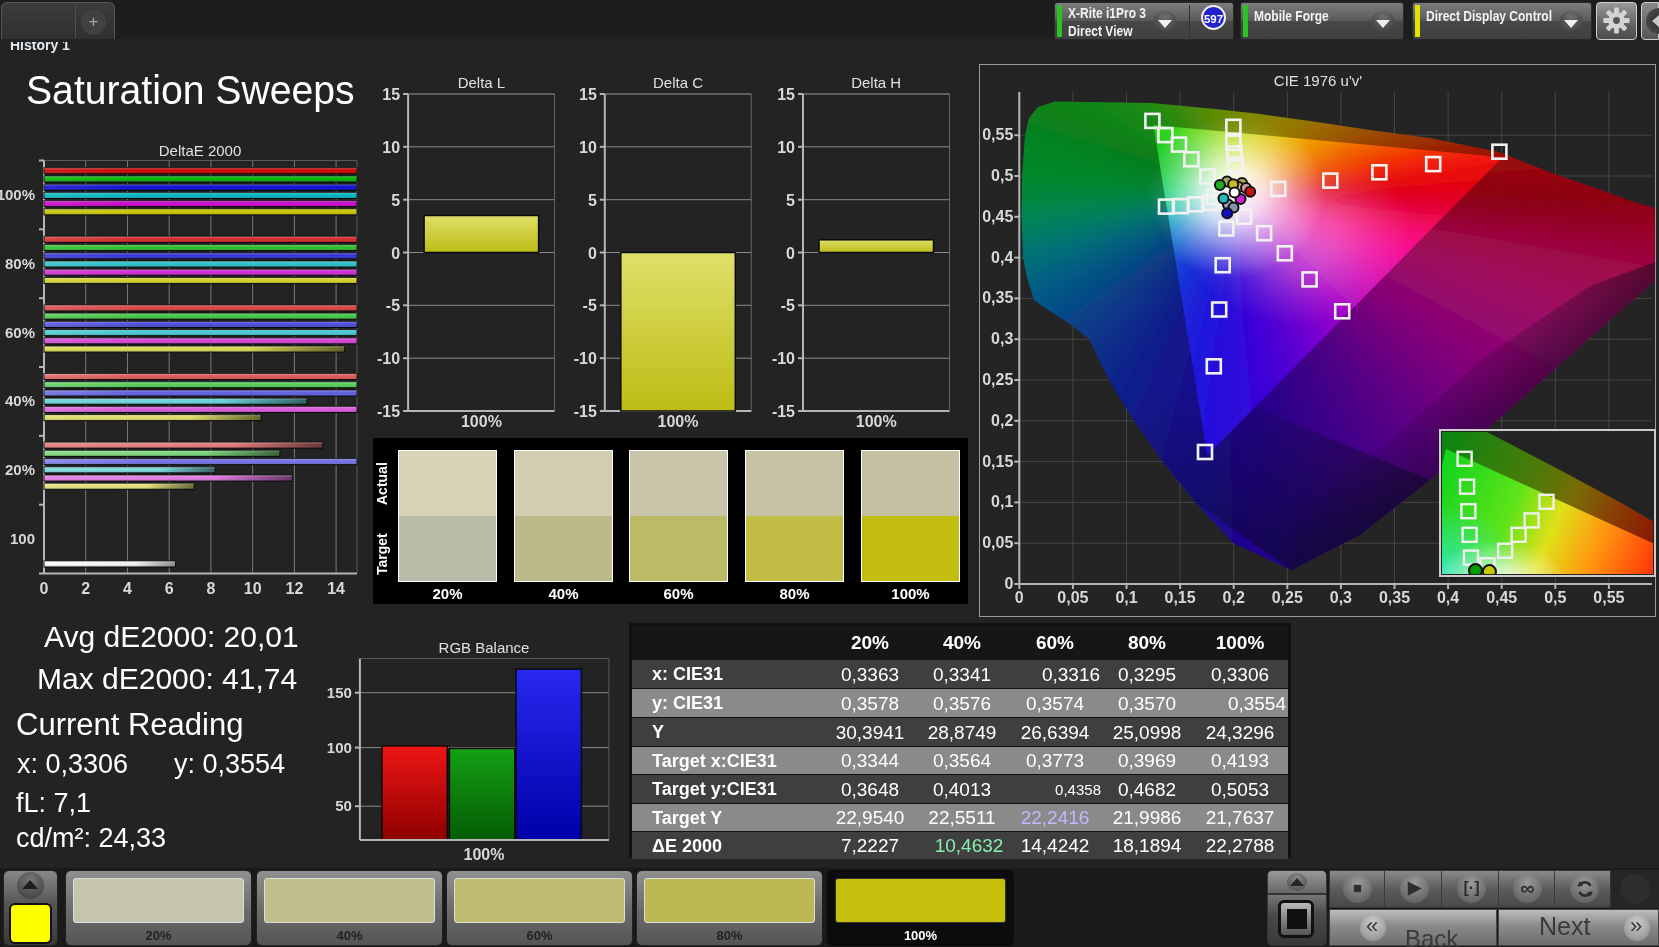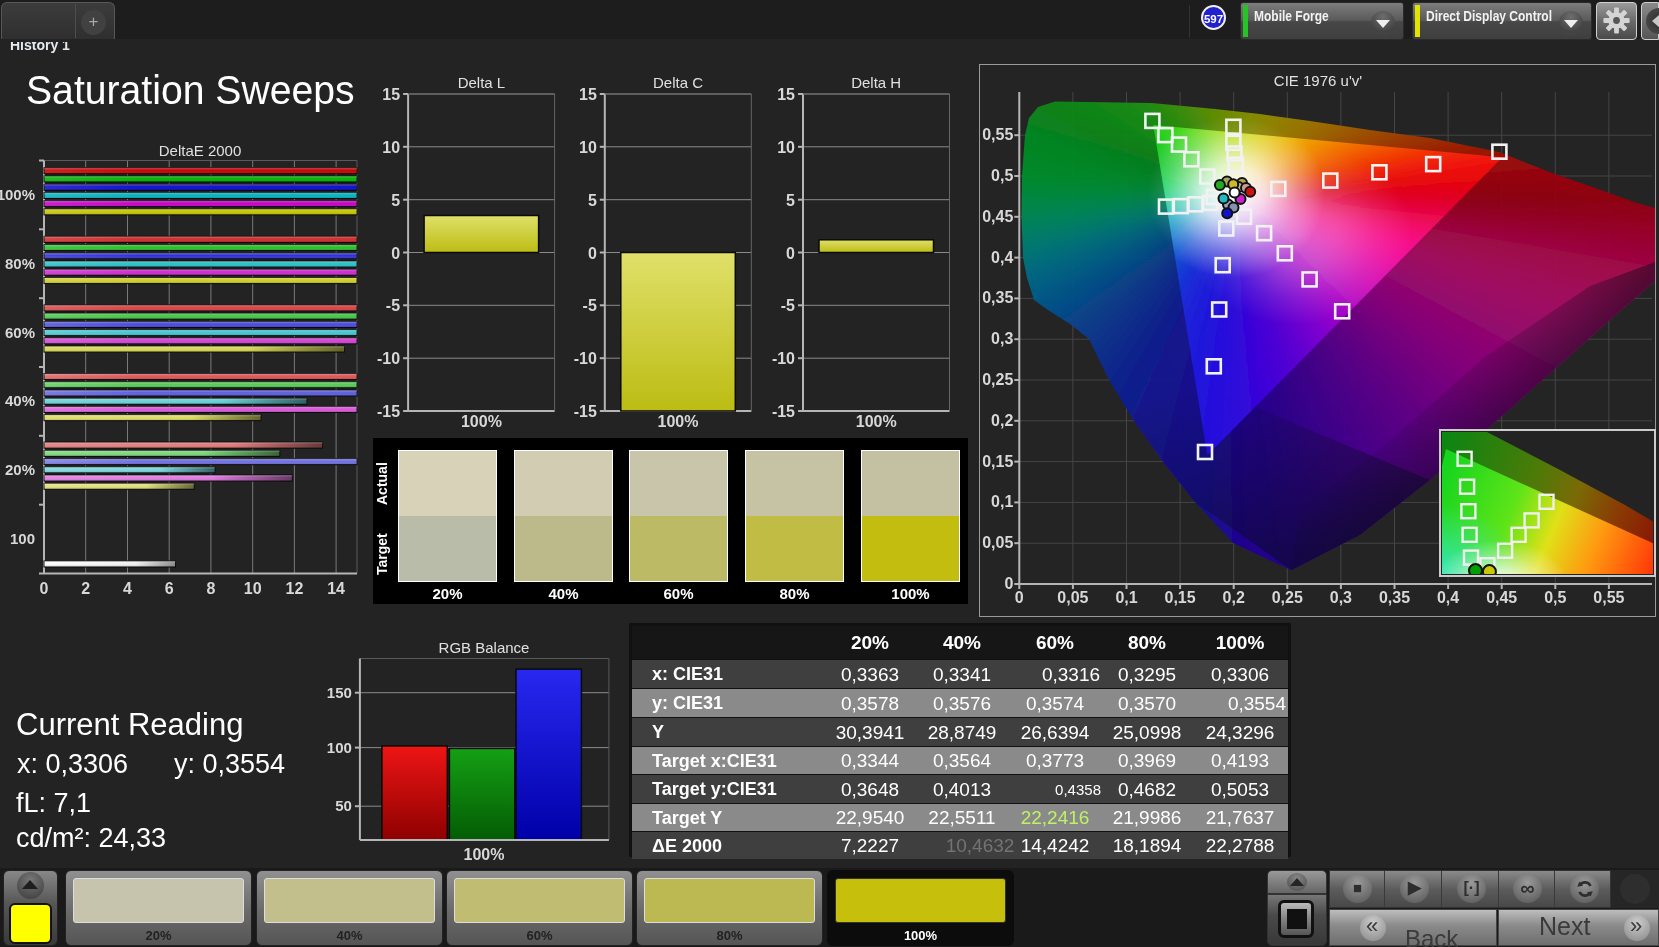--- a/index.html
+++ b/index.html
@@ -8,20 +8,26 @@
 .abs{position:absolute;}
 svg text{font-family:"Liberation Sans",sans-serif;}
 </style></head><body>
 <div id="page">
 <div class="abs" style="left:0;top:0;width:1659px;height:42px;background:#1d1d1d;"></div>
 <div class="abs" style="left:1px;top:2px;width:114px;height:37px;background:linear-gradient(#3c3c3c,#2f2f2f);border:1px solid #585858;border-bottom:none;border-radius:6px 6px 0 0;"></div>
 <div class="abs" style="left:75px;top:4px;width:1px;height:34px;background:#4e4e4e;"></div>
 <div class="abs" style="left:10px;top:2px;height:37px;line-height:37px;color:#e4eaf0;font-size:14px;font-weight:bold;margin-top:25px;">History 1</div>
 <div class="abs" style="left:81px;top:10px;width:25px;height:25px;background:#414141;border-radius:50%;color:#a8a8a8;font-size:17px;text-align:center;line-height:24px;">+</div>
 <div class="abs" style="left:0px;top:39px;width:1659px;height:3px;background:#232323;"></div>
+<div class="abs" style="left:1054px;top:2px;width:180px;height:38px;background:linear-gradient(#7d7d7d,#5a5a5a 48%,#474747 52%,#3f3f3f);border:1px solid #2a2a2a;border-radius:3px;">
+      <div class="abs" style="left:2px;top:2px;width:5px;height:32px;background:#27c427;"></div>
+      <div class="abs" style="left:13px;top:1px;color:#f2f2f2;font-size:15px;font-weight:bold;line-height:18px;white-space:nowrap;transform:scaleX(0.8);transform-origin:left top;">X-Rite i1Pro 3<br>Direct View</div>
+      <div class="abs" style="left:98px;top:8px;width:24px;height:24px;border-radius:50%;background:radial-gradient(circle at 50% 25%,#6e6e6e,#424242 70%,#4a4a4a);"></div>
+      <div class="abs" style="left:103px;top:17px;width:0;height:0;border-left:7px solid transparent;border-right:7px solid transparent;border-top:8px solid #efefef;"></div>
+    </div>
     <div class="abs" style="left:1189px;top:5px;width:1px;height:33px;background:#333;"></div>
 <div class="abs" style="left:1201px;top:5px;width:25px;height:25px;border-radius:50%;background:#2222cc;border:2px solid #f0f0f0;color:#fff;font-size:11.5px;font-weight:bold;text-align:center;line-height:25px;">597</div>
     <div class="abs" style="left:1240px;top:2px;width:164px;height:38px;background:linear-gradient(#7d7d7d,#5a5a5a 48%,#474747 52%,#3f3f3f);border:1px solid #2a2a2a;border-radius:3px;">
       <div class="abs" style="left:2px;top:2px;width:5px;height:32px;background:#27c427;"></div>
       <div class="abs" style="left:13px;top:4px;color:#f2f2f2;font-size:15px;font-weight:bold;white-space:nowrap;transform:scaleX(0.8);transform-origin:left top;">Mobile Forge</div>
       <div class="abs" style="left:130px;top:8px;width:24px;height:24px;border-radius:50%;background:radial-gradient(circle at 50% 25%,#6e6e6e,#424242 70%,#4a4a4a);"></div>
       <div class="abs" style="left:135px;top:17px;width:0;height:0;border-left:7px solid transparent;border-right:7px solid transparent;border-top:8px solid #efefef;"></div>
     </div>
     <div class="abs" style="left:1412px;top:2px;width:180px;height:38px;background:linear-gradient(#7d7d7d,#5a5a5a 48%,#474747 52%,#3f3f3f);border:1px solid #2a2a2a;border-radius:3px;">
       <div class="abs" style="left:2px;top:2px;width:5px;height:32px;background:#e3e300;"></div>
@@ -959,20 +965,22 @@
           <rect x="1539.5" y="494.8" width="14" height="14" fill="none" stroke="#f0f0f0" stroke-width="2.4"></rect>
           <rect x="1524.6" y="513.4" width="14" height="14" fill="none" stroke="#f0f0f0" stroke-width="2.4"></rect>
           <rect x="1511.6" y="527.8" width="14" height="14" fill="none" stroke="#f0f0f0" stroke-width="2.4"></rect>
           <rect x="1498.1" y="543.8" width="14" height="14" fill="none" stroke="#f0f0f0" stroke-width="2.4"></rect>
           <rect x="1480.4" y="558.2" width="14" height="14" fill="none" stroke="#f0f0f0" stroke-width="2.4"></rect>
           <circle cx="1475.5" cy="570.6" r="6.5" fill="#00a000" stroke="#111" stroke-width="2"></circle>
           <circle cx="1489.4" cy="571.6" r="6.5" fill="#c8c800" stroke="#111" stroke-width="2"></circle>
         </g>
       </g>
     </svg>
+<div class="abs" style="left:44px;top:620px;font-size:30px;color:#fff;">Avg dE2000: 20,01</div>
+<div class="abs" style="left:37px;top:662px;font-size:30px;color:#fff;">Max dE2000: 41,74</div>
 <div class="abs" style="left:16px;top:707px;font-size:31px;color:#fff;">Current Reading</div>
 <div class="abs" style="left:17px;top:749px;font-size:27px;color:#fff;">x: 0,3306</div>
 <div class="abs" style="left:174px;top:749px;font-size:27px;color:#fff;">y: 0,3554</div>
 <div class="abs" style="left:16px;top:788px;font-size:27px;color:#fff;">fL: 7,1</div>
 <div class="abs" style="left:16px;top:823px;font-size:27px;color:#fff;">cd/m²: 24,33</div>
 <svg class="abs" style="left:322px;top:630px;" width="308" height="235" viewBox="322 630 308 235">
       <text x="484" y="653" fill="#e0e0e0" font-size="15" text-anchor="middle">RGB Balance</text>
       <rect x="359.9" y="658.5" width="249.0" height="181.5" fill="#232323"></rect>
       <line x1="359.9" y1="806.2" x2="608.9" y2="806.2" stroke="#8a8a8a" stroke-width="1"></line>
       <line x1="354.9" y1="806.2" x2="359.9" y2="806.2" stroke="#b5b5b5" stroke-width="2"></line>
@@ -1046,27 +1054,27 @@
       <div class="abs" style="left:23px;top:152px;height:29px;line-height:29px;color:#fff;font-size:18px;font-weight:bold;">Target y:CIE31</div>
       <div class="abs" style="left:195px;top:152px;width:92px;height:29px;line-height:29px;color:#fff;font-size:19px;font-weight:normal;text-align:center;">0,3648</div>
       <div class="abs" style="left:287px;top:152px;width:92px;height:29px;line-height:29px;color:#fff;font-size:19px;font-weight:normal;text-align:center;">0,4013</div>
       <div class="abs" style="left:380px;top:152px;width:92px;height:29px;line-height:29px;color:#fff;font-size:15px;font-weight:normal;text-align:right;">0,4358</div>
       <div class="abs" style="left:472px;top:152px;width:92px;height:29px;line-height:29px;color:#fff;font-size:19px;font-weight:normal;text-align:center;">0,4682</div>
       <div class="abs" style="left:565px;top:152px;width:92px;height:29px;line-height:29px;color:#fff;font-size:19px;font-weight:normal;text-align:center;">0,5053</div>
       <div class="abs" style="left:3px;top:181px;width:656px;height:27px;background:#8a8a8a;"></div>
       <div class="abs" style="left:23px;top:181px;height:28px;line-height:28px;color:#fff;font-size:18px;font-weight:bold;">Target Y</div>
       <div class="abs" style="left:195px;top:181px;width:92px;height:28px;line-height:28px;color:#fff;font-size:19px;font-weight:normal;text-align:center;">22,9540</div>
       <div class="abs" style="left:287px;top:181px;width:92px;height:28px;line-height:28px;color:#fff;font-size:19px;font-weight:normal;text-align:center;">22,5511</div>
-      <div class="abs" style="left:380px;top:181px;width:92px;height:28px;line-height:28px;color:#bef264;font-size:19px;font-weight:normal;text-align:center;">22,2416</div>
+      <div class="abs" style="left:380px;top:181px;width:92px;height:28px;line-height:28px;color:#c4b5fd;font-size:19px;font-weight:normal;text-align:center;">22,2416</div>
       <div class="abs" style="left:472px;top:181px;width:92px;height:28px;line-height:28px;color:#fff;font-size:19px;font-weight:normal;text-align:center;">21,9986</div>
       <div class="abs" style="left:565px;top:181px;width:92px;height:28px;line-height:28px;color:#fff;font-size:19px;font-weight:normal;text-align:center;">21,7637</div>
       <div class="abs" style="left:3px;top:209px;width:656px;height:27px;background:#3f3f3f;"></div>
       <div class="abs" style="left:23px;top:209px;height:28px;line-height:28px;color:#fff;font-size:18px;font-weight:bold;">ΔE 2000</div>
       <div class="abs" style="left:195px;top:209px;width:92px;height:28px;line-height:28px;color:#fff;font-size:19px;font-weight:normal;text-align:center;">7,2227</div>
-      <div class="abs" style="left:305px;top:209px;width:92px;height:28px;line-height:28px;color:#737373;font-size:19px;font-weight:normal;text-align:center;">10,4632</div>
+      <div class="abs" style="left:294px;top:209px;width:92px;height:28px;line-height:28px;color:#86efac;font-size:19px;font-weight:normal;text-align:center;">10,4632</div>
       <div class="abs" style="left:380px;top:209px;width:92px;height:28px;line-height:28px;color:#fff;font-size:19px;font-weight:normal;text-align:center;">14,4242</div>
       <div class="abs" style="left:472px;top:209px;width:92px;height:28px;line-height:28px;color:#fff;font-size:19px;font-weight:normal;text-align:center;">18,1894</div>
       <div class="abs" style="left:565px;top:209px;width:92px;height:28px;line-height:28px;color:#fff;font-size:19px;font-weight:normal;text-align:center;">22,2788</div>
     </div>
 <div class="abs" style="left:0;top:868px;width:1659px;height:79px;background:#1a1a1a;"></div>
     <div class="abs" style="left:3px;top:870px;width:55px;height:76px;background:linear-gradient(#888,#555 45%,#3a3a3a);border:1px solid #222;border-radius:6px;"></div>
     <div class="abs" style="left:17px;top:872px;width:27px;height:27px;border-radius:50%;background:radial-gradient(circle at 50% 30%,#777,#3a3a3a);"></div>
     <div class="abs" style="left:22px;top:880px;width:0;height:0;border-left:8px solid transparent;border-right:8px solid transparent;border-bottom:9px solid #1e1e1e;"></div>
     <div class="abs" style="left:9px;top:903px;width:43px;height:41px;background:#ffff00;border:2px solid #111;border-radius:6px;"></div>
     <div class="abs" style="left:65px;top:870px;width:187px;height:76px;background:linear-gradient(#909090,#6a6a6a 55%,#555);border:1px solid #222;border-radius:6px;"></div>

